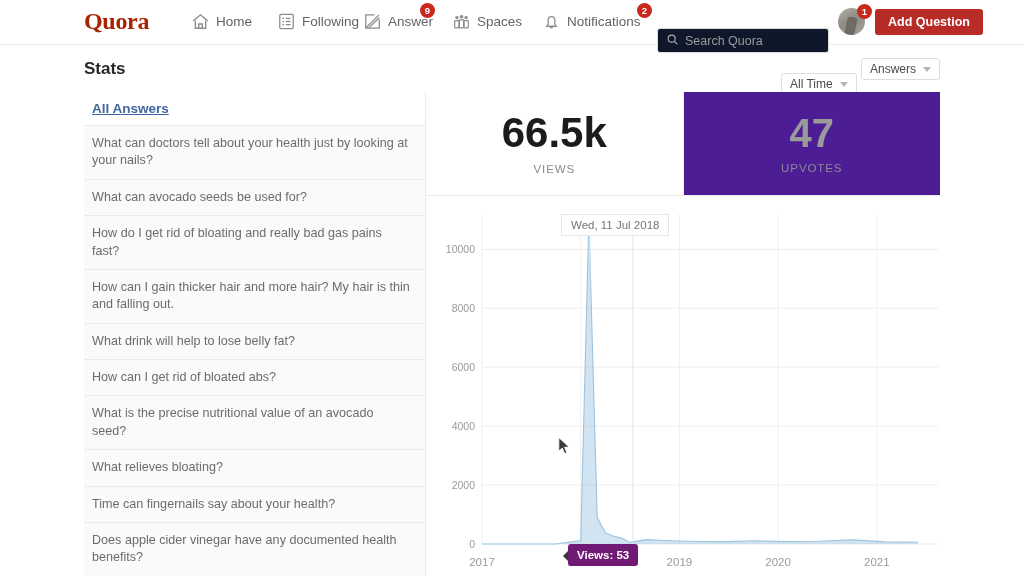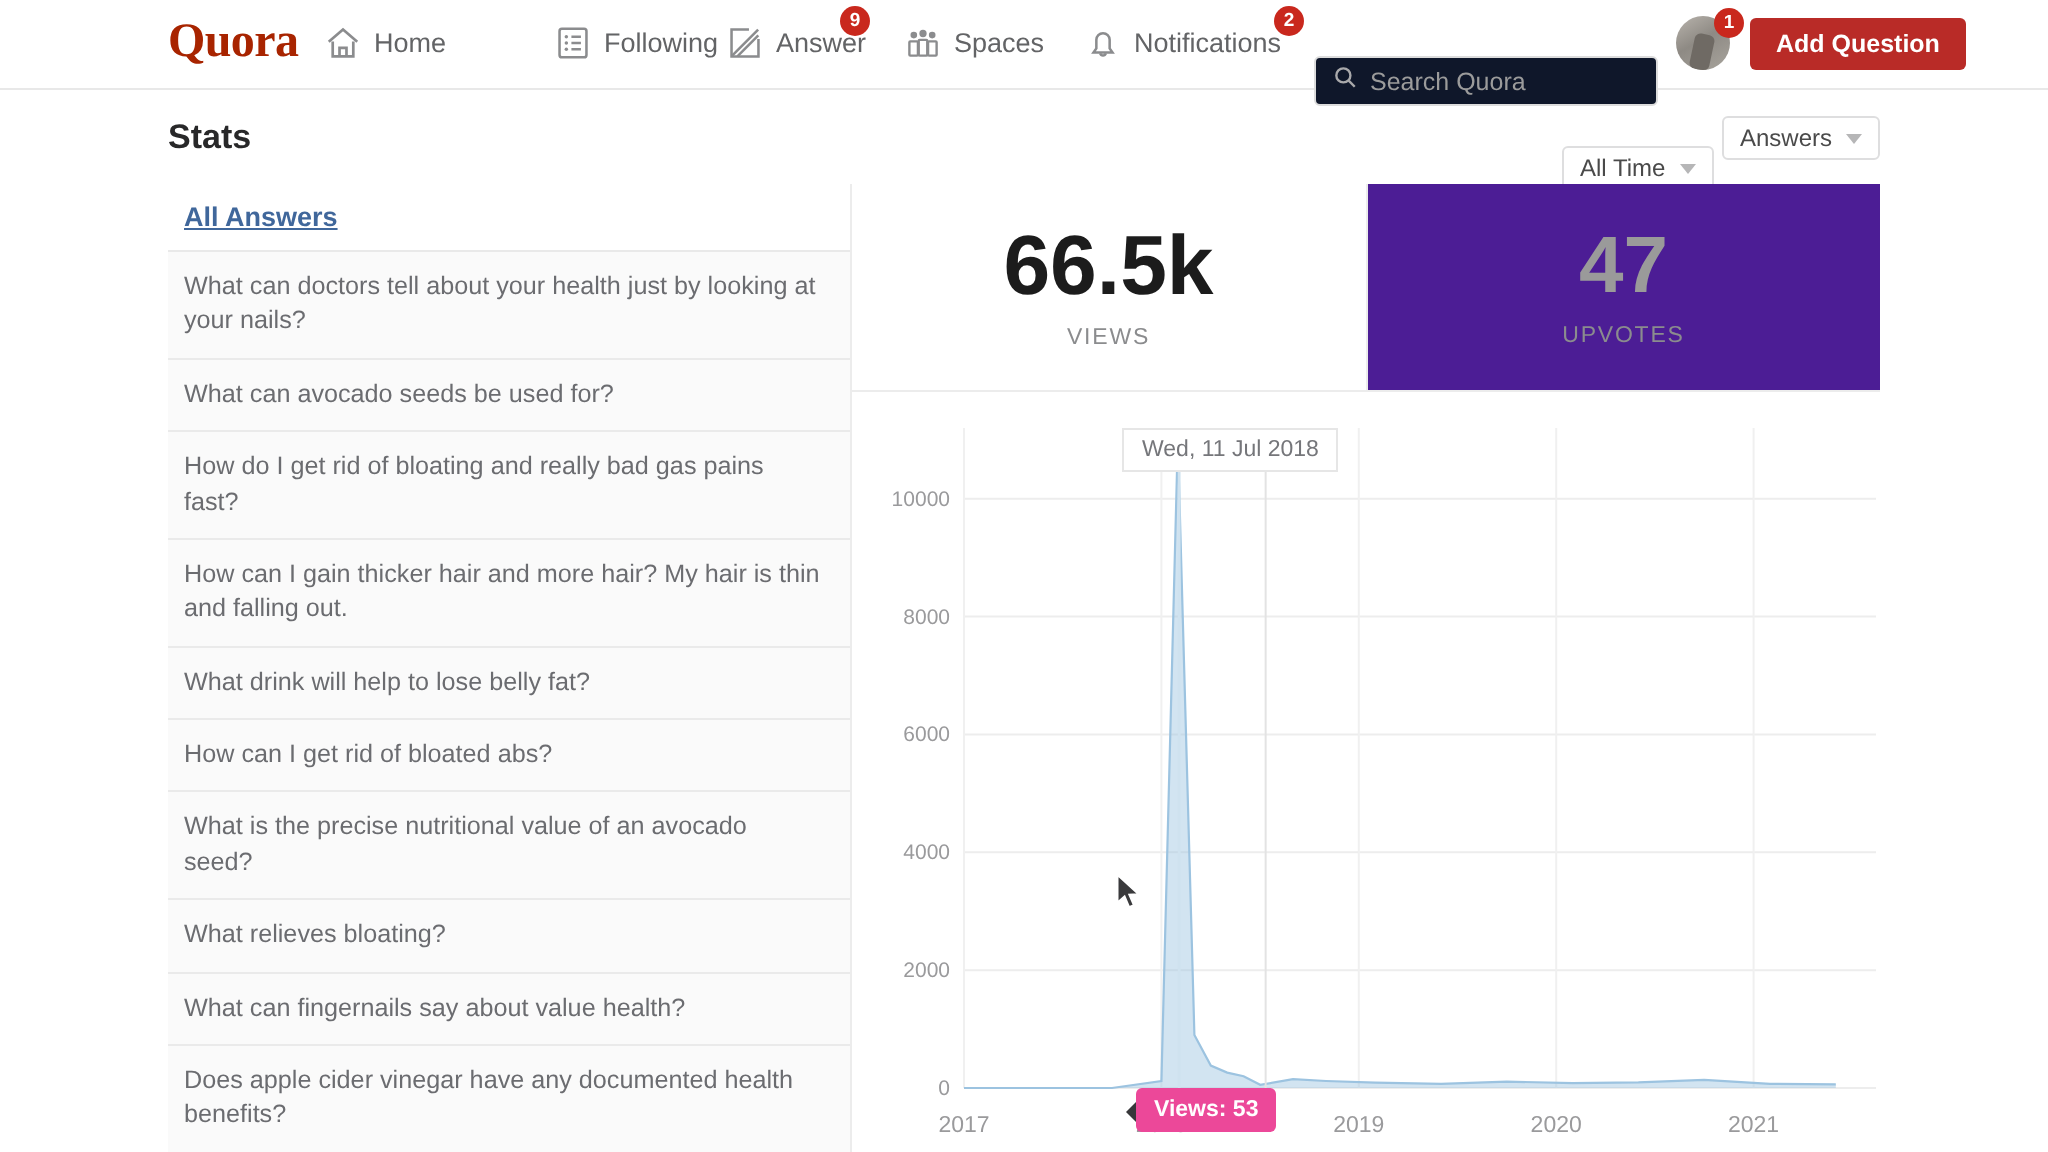--- a/index.html
+++ b/index.html
@@ -136,40 +136,40 @@
   .xlab { font-size: 11.5px; fill: #9a9a9c; font-family: "Liberation Sans", sans-serif; }
 
   #date-tip {
     position: absolute; left: 561px; top: 214px;
     border: 1px solid #e6e6e6; background: #fff;
     padding: 4px 9px; font-size: 11.5px; color: #75767a;
     white-space: nowrap;
   }
   #views-tip {
     position: absolute; left: 568px; top: 544px;
-    background: #ec4899; color: #fff;
+    background: #701a75; color: #fff;
     border-radius: 3px;
     padding: 5px 9px; font-size: 11.5px; font-weight: bold;
     white-space: nowrap;
   }
   #views-tip::before {
     content: ""; position: absolute; left: -5px; top: 7px;
     border-top: 5px solid transparent; border-bottom: 5px solid transparent;
     border-right: 5px solid #37373a;
   }
   #cursor { position: absolute; left: 558px; top: 437px; width: 13px; height: 18px; }
 </style>
 </head>
 <body>
 
 <div id="topbar">
 
   <div id="logo">Quora</div>
 
-  <div class="nav-item" style="left:162px;">
+  <div class="nav-item" style="left:191px;">
     <span class="nav-ico">
       <svg viewBox="0 0 24 24" width="19" height="19" fill="none" stroke="#8b8c8e" stroke-width="1.7">
         <path d="M3 11.2 12 3.5l9 7.7"></path>
           <path d="M5.5 11v9.5h13V11"></path>
         <path d="M9.8 20.5v-5.4h4.4v5.4"></path>
       </svg>
     </span>
     <span>Home</span>
   </div>
 
@@ -254,21 +254,21 @@
   <div id="all-answers">All Answers</div>
   <div id="answer-rows">
       <div class="ans-row">What can doctors tell about your health just by looking at your nails?</div>
       <div class="ans-row">What can avocado seeds be used for?</div>
       <div class="ans-row">How do I get rid of bloating and really bad gas pains fast?</div>
       <div class="ans-row">How can I gain thicker hair and more hair? My hair is thin and falling out.</div>
       <div class="ans-row">What drink will help to lose belly fat?</div>
       <div class="ans-row">How can I get rid of bloated abs?</div>
       <div class="ans-row">What is the precise nutritional value of an avocado seed?</div>
       <div class="ans-row">What relieves bloating?</div>
-      <div class="ans-row">What can fingernails say about value health?</div>
+      <div class="ans-row">Time can fingernails say about your health?</div>
       <div class="ans-row">Does apple cider vinegar have any documented health benefits?</div>
     </div>
 </div>
 
 <div id="cards">
   <div class="card">
     <div class="num">66.5k</div>
     <div class="lbl">VIEWS</div>
   </div>
   <div class="card">

